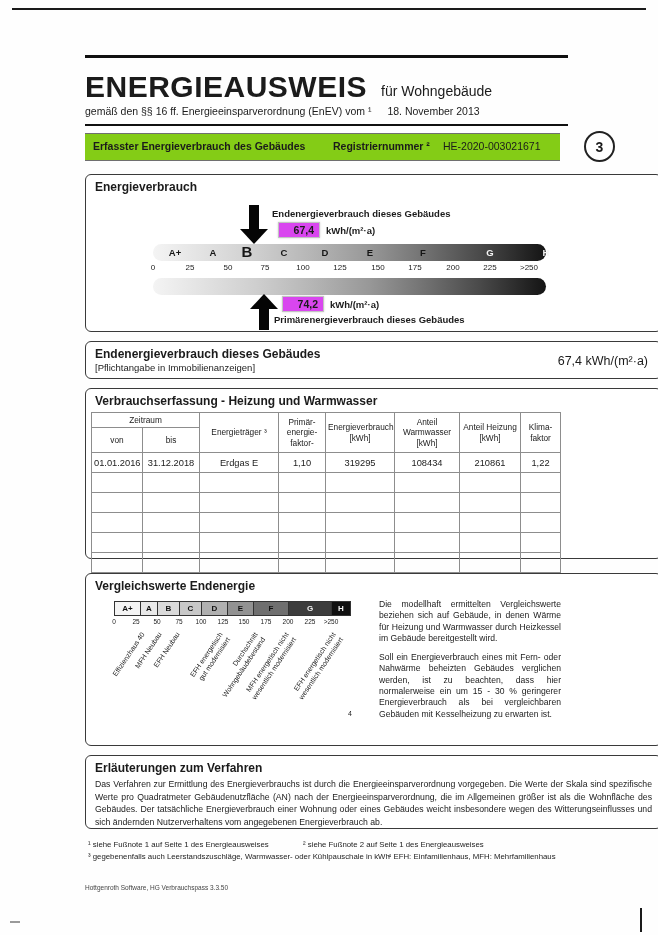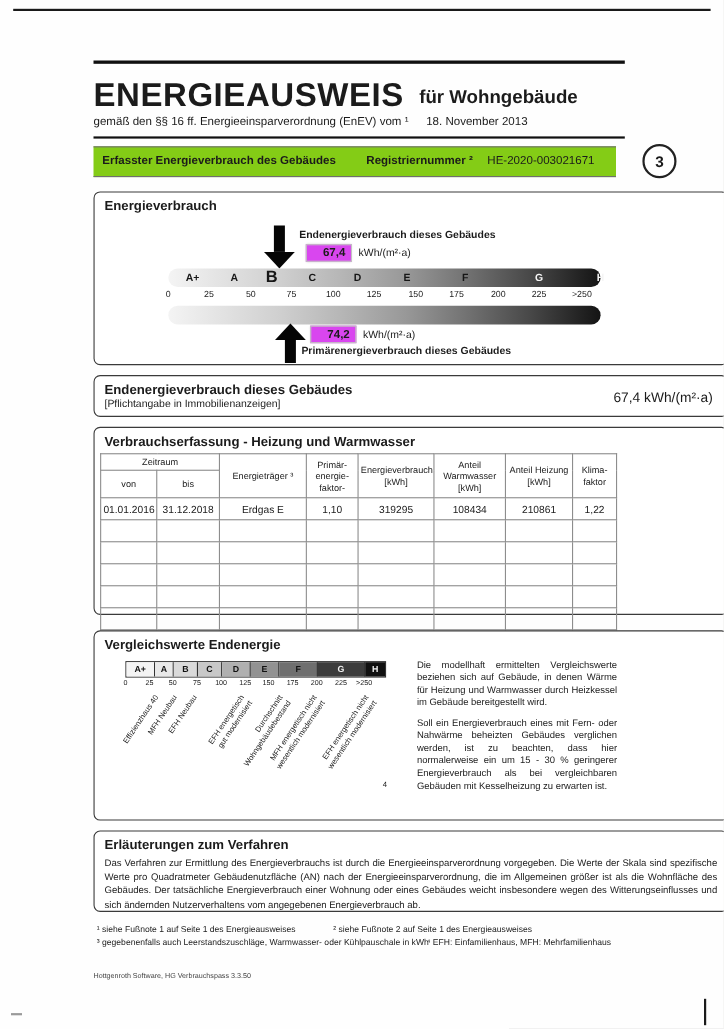--- a/index.html
+++ b/index.html
@@ -8,21 +8,21 @@
   
   .scan-top{position:absolute;left:12px;top:8px;width:634px;height:2px;background:#1a1a1a;}
   .scan-br{position:absolute;left:640px;top:908px;width:2px;height:24px;background:#1a1a1a;}
   .scan-bl{position:absolute;left:10px;top:921px;width:10px;height:2px;background:#9a9a9a;}
   
   .header{position:absolute;left:85px;top:55px;width:483px;}
   .rule{height:3px;background:#101010;}
   .rule.thin{height:2px;}
   .title-row{display:flex;align-items:flex-end;gap:14px;margin-top:14px;}
   .doc-title{font-size:30px;font-weight:900;letter-spacing:.5px;line-height:1;}
-  .doc-sub{font-size:17px;font-weight:bold;padding-bottom:3px;}
+  .doc-sub{font-size:14px;font-weight:normal;padding-bottom:3px;}
   .law-row{display:flex;gap:16px;font-size:10.5px;margin-top:3px;margin-bottom:7px;}
   
   .metabar{position:absolute;left:85px;top:133px;width:475px;height:26px;background:#84cc16;border-top:1px solid #6f6f6f;border-bottom:1px solid #6f6f6f;font-size:10.5px;}
   .metabar span{position:absolute;top:6px;}
   .m-left{left:8px;font-weight:bold;}
   .m-reg{left:248px;font-weight:bold;}
   .m-val{left:358px;}
   .pagecircle{position:absolute;left:584px;top:131px;width:27px;height:27px;border:2px solid #222;border-radius:50%;display:flex;align-items:center;justify-content:center;font-size:14px;font-weight:bold;background:#fff;}
   
   .box{position:absolute;left:85px;width:577px;border:1.5px solid #3a3a3a;border-radius:6px;background:#fff;box-sizing:border-box;}
@@ -44,21 +44,21 @@
   .arrow-down .stem{width:10px;height:24px;background:#050505;margin:0 auto;}
   .arrow-down .head{width:0;height:0;border-left:14px solid transparent;border-right:14px solid transparent;border-top:15px solid #050505;}
   .arrow-up{position:absolute;left:164px;top:119px;width:28px;}
   .arrow-up .head{width:0;height:0;border-left:14px solid transparent;border-right:14px solid transparent;border-bottom:15px solid #050505;}
   .arrow-up .stem{width:10px;height:21px;background:#050505;margin:0 auto;}
   .end-label{position:absolute;left:186px;top:33px;font-size:9.5px;font-weight:bold;}
   .valrow{position:absolute;display:flex;align-items:center;gap:6px;}
   #end-valrow{left:192px;top:47px;}
   #pri-valrow{left:196px;top:121px;}
   .valbox{min-width:30px;padding:1px 5px;border:1px solid #c3c3c3;background:#d946ef;font-size:10.5px;font-weight:bold;text-align:right;box-shadow:0 0 2px rgba(0,0,0,.18);}
-  .valunit{font-size:9.5px;font-weight:normal;}
+  .valunit{font-size:9.5px;font-weight:bold;}
   .pri-label{position:absolute;left:188px;top:139px;font-size:9.5px;font-weight:bold;}
   
   #box-end .t{font-size:12px;font-weight:bold;padding:5px 0 0 9px;}
   #box-end .s{font-size:9.5px;padding:1px 0 0 9px;}
   #box-end .v{position:absolute;right:13px;top:12px;font-size:12.5px;}
   
   table.consumption{border-collapse:collapse;margin:4px 5px 0 5px;width:469px;table-layout:fixed;}
   table.consumption th,table.consumption td{border:1px solid #8d8d8d;font-weight:normal;padding:1px 2px;text-align:center;vertical-align:middle;overflow:hidden;}
   table.consumption th{font-size:8.3px;line-height:1.25;}
   table.consumption td{font-size:9.3px;height:17px;}

